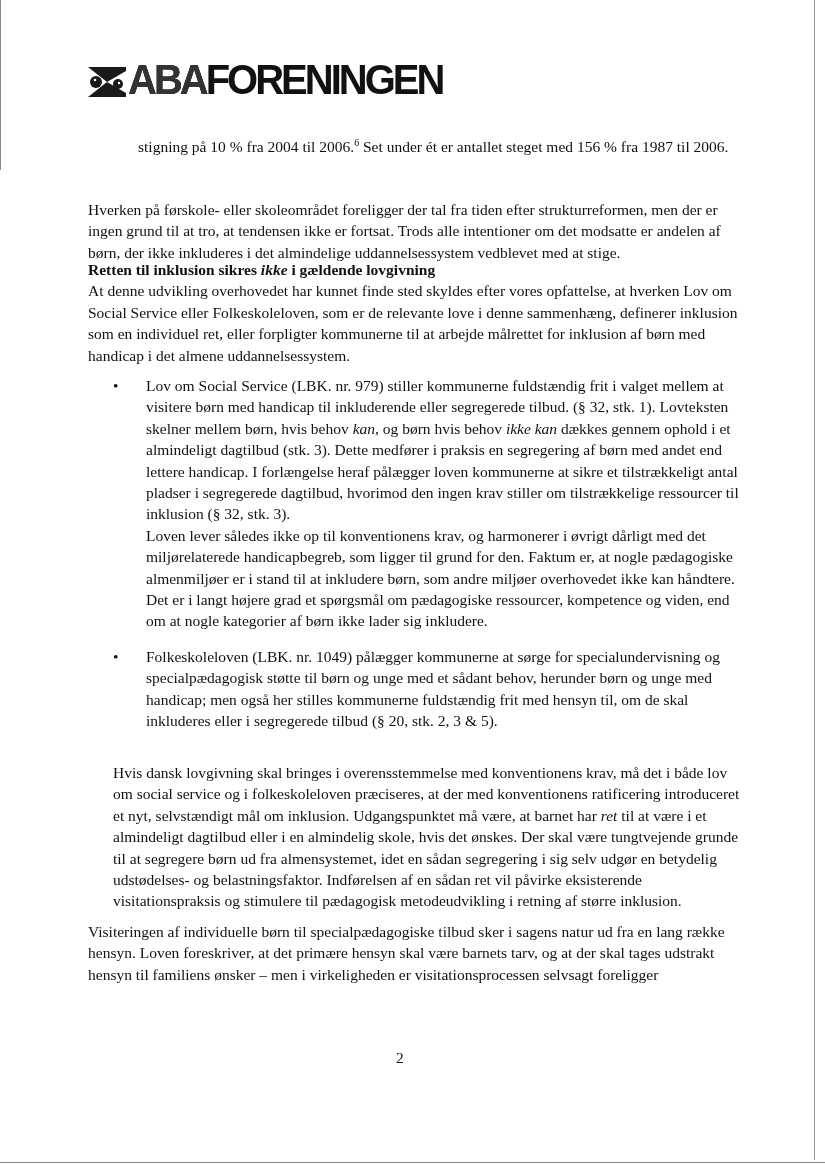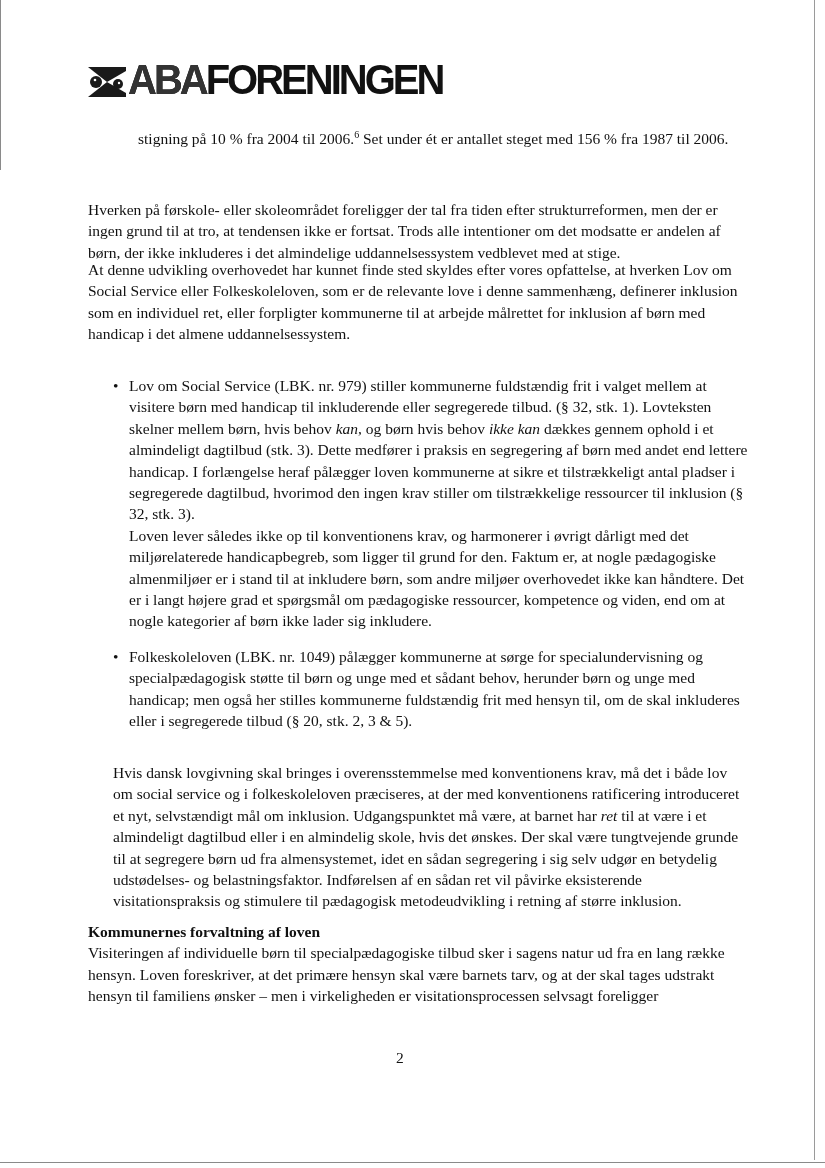--- a/index.html
+++ b/index.html
@@ -15,21 +15,21 @@
 
     .doc { position: absolute; left: 88px; top: 0; width: 660px; font-family: "Liberation Serif", serif; font-size: 15.5px; line-height: 21.4px; color: #111; }
     .doc p { margin: 0; }
     .block { position: absolute; left: 0; width: 660px; }
     .indent-block { padding-left: 50px; }
     .heading { font-weight: bold; }
     sup { font-size: 10px; line-height: 0; vertical-align: super; }
 
     .bullet-item { position: absolute; left: 25px; width: 635px; }
     .bullet { position: absolute; left: 0; top: 0; width: 22px; }
-    .bullet-body { margin-left: 16px; }
+    .bullet-body { margin-left: 33px; }
 
     .page-number { position: absolute; left: 396px; top: 1049px; font-family: "Liberation Serif", serif; font-size: 15.5px; color: #111; }
   </style>
 </head>
 <body>
 
 <div class="page-edge-left"></div>
 <div class="page-edge-right"></div>
 <div class="page-edge-bottom"></div>
 
@@ -43,31 +43,34 @@
       <polygon points="19,17 38,6 38,28" fill="#ffffff"></polygon>
       <circle cx="30" cy="19" r="5" fill="#1a1a1a"></circle>
       <circle cx="31" cy="18" r="1.2" fill="#ffffff"></circle>
     </svg>
   </div>
   <span class="logo-text"><span class="aba">ABA</span><span>FORENINGEN</span></span>
 </div>
 
 <div class="doc">
 
-  <div class="block indent-block" style="top:128px;">
+  <div class="block indent-block" style="top:136px;">
     <p>
       <span>stigning på 10 % fra 2004 til 2006.</span><sup>6</sup><span> Set under ét er antallet steget med 156 % fra 1987 til 2006.</span>
     </p>
   </div>
 
   <div class="block" style="top:182px;margin-top:17px;">
     <p>Hverken på førskole- eller skoleområdet foreligger der tal fra tiden efter strukturreformen, men der er ingen grund til at tro, at tendensen ikke er fortsat. Trods alle intentioner om det modsatte er andelen af børn, der ikke inkluderes i det almindelige uddannelsessystem vedblevet med at stige.</p>
   </div>
 
   <div class="block" style="top:259px;">
+    <p class="heading">
+      <span>Retten til inklusion sikres </span><em>ikke</em><span> i gældende lovgivning</span>
+    </p>
     <p>At denne udvikling overhovedet har kunnet finde sted skyldes efter vores opfattelse, at hverken Lov om Social Service eller Folkeskoleloven, som er de relevante love i denne sammenhæng, definerer inklusion som en individuel ret, eller forpligter kommunerne til at arbejde målrettet for inklusion af børn med handicap i det almene uddannelsessystem.</p>
   </div>
 
   <div class="bullet-item" style="top:375px;">
     <span class="bullet">•</span>
     <div class="bullet-body">
       <p>
         <span>Lov om Social Service (LBK. nr. 979) stiller kommunerne fuldstændig frit i valget mellem at visitere børn med handicap til inkluderende eller segregerede tilbud. (§ 32, stk. 1). Lovteksten skelner mellem børn, hvis behov </span><em>kan</em><span>, og børn hvis behov </span><em>ikke kan</em><span> dækkes gennem ophold i et almindeligt dagtilbud (stk. 3). Dette medfører i praksis en segregering af børn med andet end lettere handicap. I forlængelse heraf pålægger loven kommunerne at sikre et tilstrækkeligt antal pladser i segregerede dagtilbud, hvorimod den ingen krav stiller om tilstrækkelige ressourcer til inklusion (§ 32, stk. 3).</span>
       </p>
       <p>Loven lever således ikke op til konventionens krav, og harmonerer i øvrigt dårligt med det miljørelaterede handicapbegreb, som ligger til grund for den. Faktum er, at nogle pædagogiske almenmiljøer er i stand til at inkludere børn, som andre miljøer overhovedet ikke kan håndtere. Det er i langt højere grad et spørgsmål om pædagogiske ressourcer, kompetence og viden, end om at nogle kategorier af børn ikke lader sig inkludere.</p>
@@ -81,19 +84,18 @@
     </div>
   </div>
 
   <div class="block" style="top:762px; padding-left:25px; width:635px;">
     <p>
       <span>Hvis dansk lovgivning skal bringes i overensstemmelse med konventionens krav, må det i både lov om social service og i folkeskoleloven præciseres, at der med konventionens ratificering introduceret et nyt, selvstændigt mål om inklusion. Udgangspunktet må være, at barnet har </span><em>ret</em><span> til at være i et almindeligt dagtilbud eller i en almindelig skole, hvis det ønskes. Der skal være tungtvejende grunde til at segregere børn ud fra almensystemet, idet en sådan segregering i sig selv udgør en betydelig udstødelses- og belastningsfaktor. Indførelsen af en sådan ret vil påvirke eksisterende visitationspraksis og stimulere til pædagogisk metodeudvikling i retning af større inklusion.</span>
     </p>
   </div>
 
   <div class="block" style="top:921px;">
-    <p class="heading">Kommunernes forvaltning af loven</p>
     <p>Visiteringen af individuelle børn til specialpædagogiske tilbud sker i sagens natur ud fra en lang række hensyn. Loven foreskriver, at det primære hensyn skal være barnets tarv, og at der skal tages udstrakt hensyn til familiens ønsker – men i virkeligheden er visitationsprocessen selvsagt foreligger</p>
   </div>
 
 </div>
 
 <div class="page-number">2</div>
 
 </body></html>

